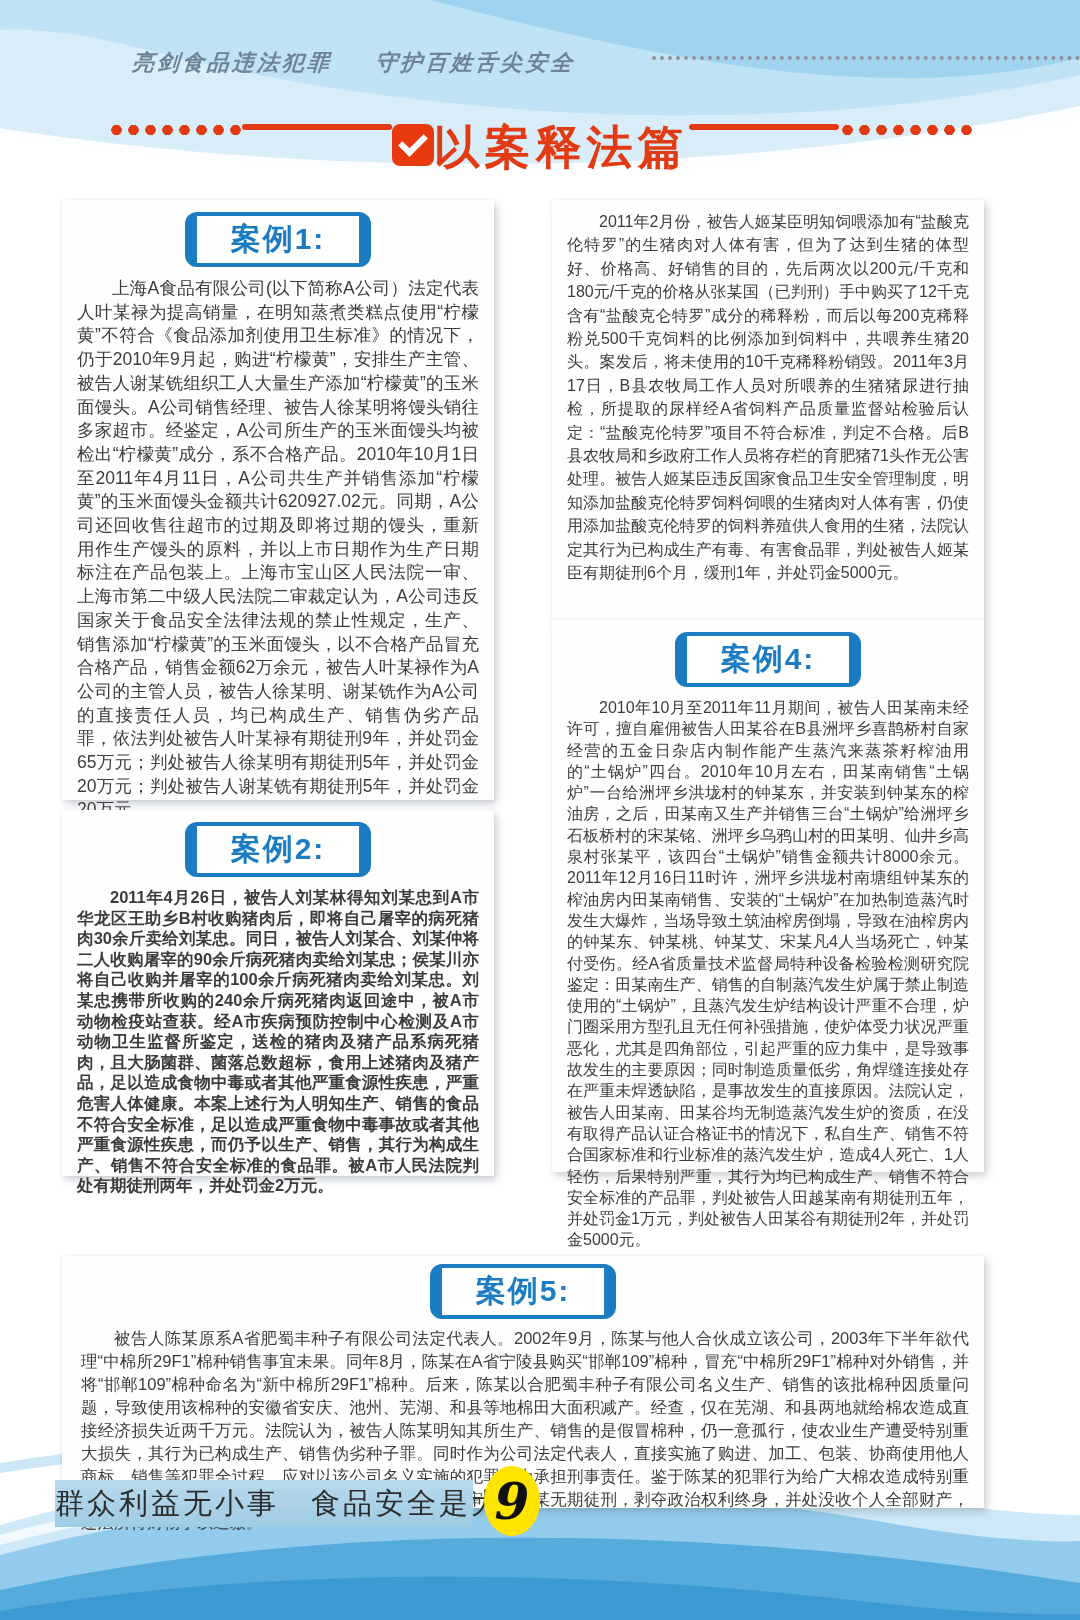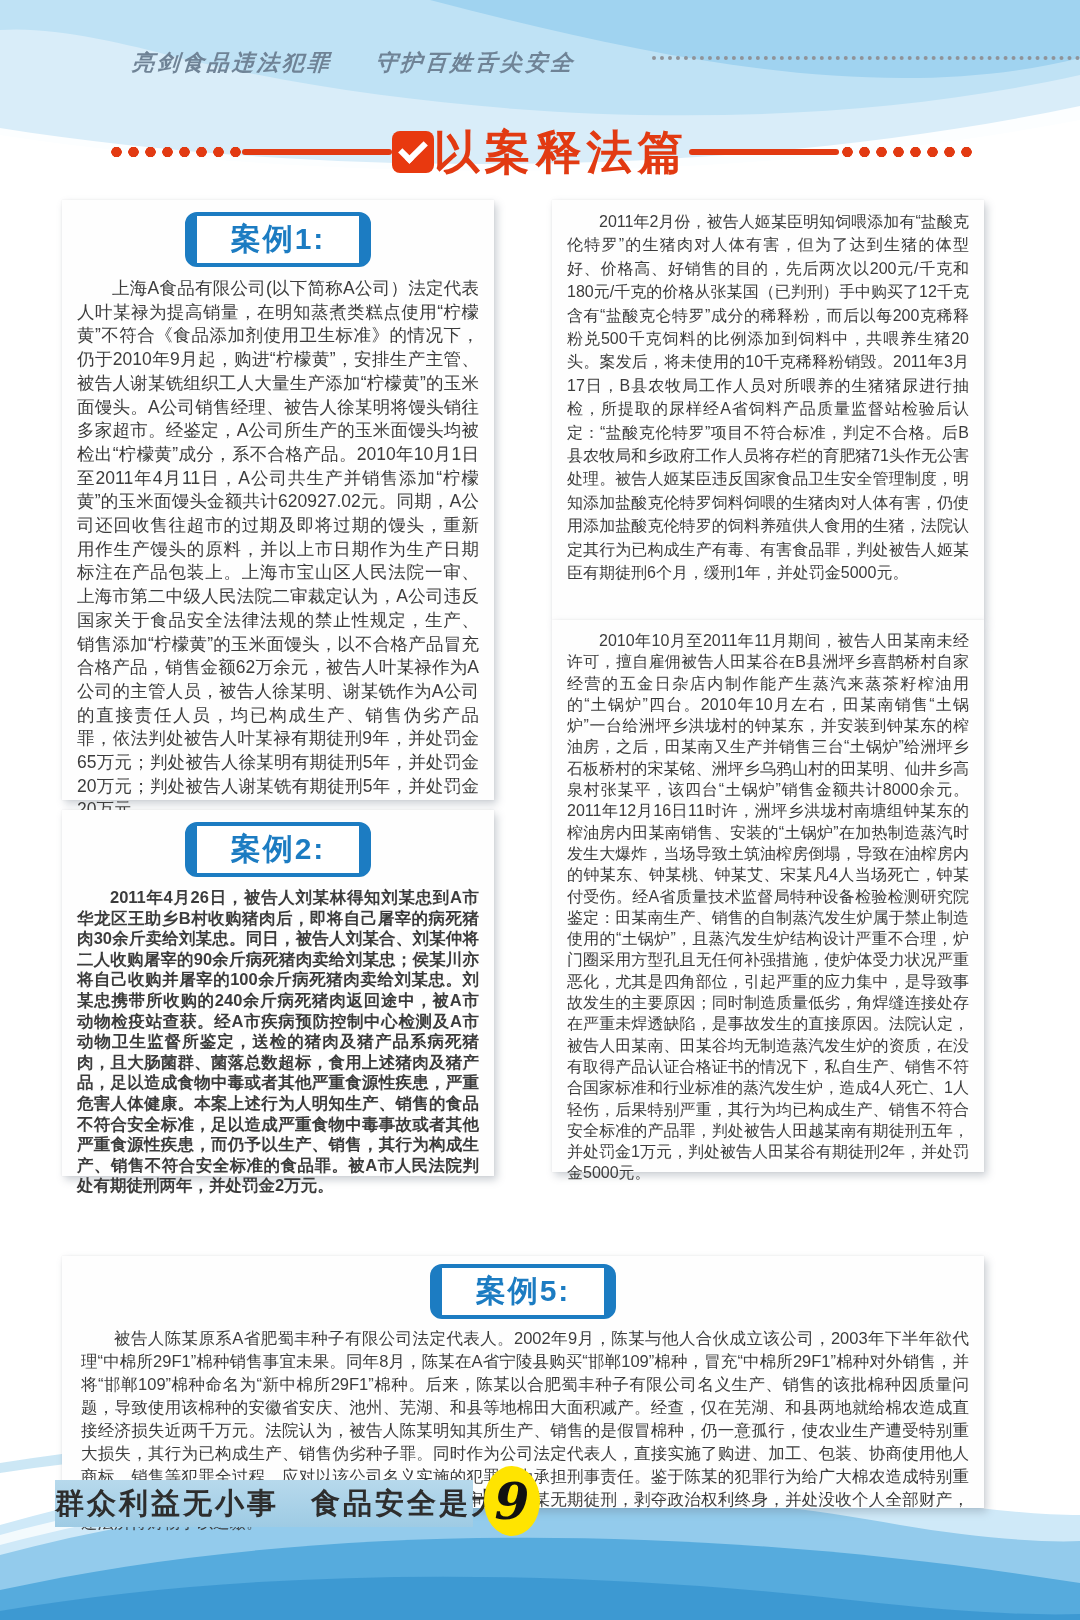--- a/index.html
+++ b/index.html
@@ -21,21 +21,21 @@
   }
   .slogan .gap{margin-left:34px;}
   .slogan-dotline{
     position:absolute;left:652px;top:56px;width:428px;height:0;
     border-top:4px dotted #8f9399;z-index:2;
   }
 
   
   .title-row{
     position:absolute;left:0;top:124px;width:1080px;height:56px;z-index:2;
-    display:flex;align-items:center;justify-content:center;
+    display:flex;align-items:flex-start;justify-content:center;
   }
   .rdots{
     width:134px;height:12px;
     background-image:radial-gradient(circle,#e23a12 5px,rgba(0,0,0,0) 5.5px);
     background-size:17px 12px;background-repeat:repeat-x;background-position:left center;
   }
   .rline{width:150px;height:6px;background:#e23a12;border-radius:3px;}
   .checkbox{
     width:42px;height:42px;background:#e8390f;border-radius:8px;
     display:inline-block;flex:0 0 auto;
@@ -74,21 +74,21 @@
   .case4 .case-body{font-size:16px;line-height:21.3px;}
   .case5{left:62px;top:1256px;width:922px;height:252px;}
   .case5 .case-label{margin-top:8px;}
   .case5 .case-body{margin-top:8px;font-size:16.5px;line-height:23px;margin-left:19px;}
 
   
   .footer-bar{
     position:absolute;left:55px;top:1480px;width:418px;height:47px;z-index:3;
     background:linear-gradient(#b7d9ec,#9ecbe4);
     display:flex;align-items:center;justify-content:space-between;
-    font-size:29px;font-weight:bold;color:#2d2d2d;letter-spacing:3px;
+    font-size:29px;font-weight:normal;color:#2d2d2d;letter-spacing:3px;
     white-space:nowrap;
   }
   .footer-bar .gap{margin-left:32px;}
   .page-number{
     position:absolute;left:484px;top:1466px;width:56px;height:70px;z-index:4;
     background:#ffe400;border-radius:50%;
     display:flex;align-items:center;justify-content:center;
   }
   .page-number span{
     font-family:"DejaVu Serif","Liberation Serif",serif;
@@ -141,20 +141,21 @@
   <section class="card case2">
     <div class="case-label">案例2:</div>
     <p class="case-body">2011年4月26日，被告人刘某林得知刘某忠到A市华龙区王助乡B村收购猪肉后，即将自己屠宰的病死猪肉30余斤卖给刘某忠。同日，被告人刘某合、刘某仲将二人收购屠宰的90余斤病死猪肉卖给刘某忠；侯某川亦将自己收购并屠宰的100余斤病死猪肉卖给刘某忠。刘某忠携带所收购的240余斤病死猪肉返回途中，被A市动物检疫站查获。经A市疾病预防控制中心检测及A市动物卫生监督所鉴定，送检的猪肉及猪产品系病死猪肉，且大肠菌群、菌落总数超标，食用上述猪肉及猪产品，足以造成食物中毒或者其他严重食源性疾患，严重危害人体健康。本案上述行为人明知生产、销售的食品不符合安全标准，足以造成严重食物中毒事故或者其他严重食源性疾患，而仍予以生产、销售，其行为构成生产、销售不符合安全标准的食品罪。被A市人民法院判处有期徒刑两年，并处罚金2万元。</p>
   </section>
 
   <section class="card case3">
     <p class="case-body">2011年2月份，被告人姬某臣明知饲喂添加有“盐酸克伦特罗”的生猪肉对人体有害，但为了达到生猪的体型好、价格高、好销售的目的，先后两次以200元/千克和180元/千克的价格从张某国（已判刑）手中购买了12千克含有“盐酸克仑特罗”成分的稀释粉，而后以每200克稀释粉兑500千克饲料的比例添加到饲料中，共喂养生猪20头。案发后，将未使用的10千克稀释粉销毁。2011年3月17日，B县农牧局工作人员对所喂养的生猪猪尿进行抽检，所提取的尿样经A省饲料产品质量监督站检验后认定：“盐酸克伦特罗”项目不符合标准，判定不合格。后B县农牧局和乡政府工作人员将存栏的育肥猪71头作无公害处理。被告人姬某臣违反国家食品卫生安全管理制度，明知添加盐酸克伦特罗饲料饲喂的生猪肉对人体有害，仍使用添加盐酸克伦特罗的饲料养殖供人食用的生猪，法院认定其行为已构成生产有毒、有害食品罪，判处被告人姬某臣有期徒刑6个月，缓刑1年，并处罚金5000元。</p>
   </section>
 
   <section class="card case4">
+    <div class="case-label">案例4:</div>
     <p class="case-body">2010年10月至2011年11月期间，被告人田某南未经许可，擅自雇佣被告人田某谷在B县洲坪乡喜鹊桥村自家经营的五金日杂店内制作能产生蒸汽来蒸茶籽榨油用的“土锅炉”四台。2010年10月左右，田某南销售“土锅炉”一台给洲坪乡洪垅村的钟某东，并安装到钟某东的榨油房，之后，田某南又生产并销售三台“土锅炉”给洲坪乡石板桥村的宋某铭、洲坪乡乌鸦山村的田某明、仙井乡高泉村张某平，该四台“土锅炉”销售金额共计8000余元。2011年12月16日11时许，洲坪乡洪垅村南塘组钟某东的榨油房内田某南销售、安装的“土锅炉”在加热制造蒸汽时发生大爆炸，当场导致土筑油榨房倒塌，导致在油榨房内的钟某东、钟某桃、钟某艾、宋某凡4人当场死亡，钟某付受伤。经A省质量技术监督局特种设备检验检测研究院鉴定：田某南生产、销售的自制蒸汽发生炉属于禁止制造使用的“土锅炉”，且蒸汽发生炉结构设计严重不合理，炉门圈采用方型孔且无任何补强措施，使炉体受力状况严重恶化，尤其是四角部位，引起严重的应力集中，是导致事故发生的主要原因；同时制造质量低劣，角焊缝连接处存在严重未焊透缺陷，是事故发生的直接原因。法院认定，被告人田某南、田某谷均无制造蒸汽发生炉的资质，在没有取得产品认证合格证书的情况下，私自生产、销售不符合国家标准和行业标准的蒸汽发生炉，造成4人死亡、1人轻伤，后果特别严重，其行为均已构成生产、销售不符合安全标准的产品罪，判处被告人田越某南有期徒刑五年，并处罚金1万元，判处被告人田某谷有期徒刑2年，并处罚金5000元。</p>
   </section>
 
   <section class="card case5">
     <div class="case-label">案例5:</div>
     <p class="case-body">被告人陈某原系A省肥蜀丰种子有限公司法定代表人。2002年9月，陈某与他人合伙成立该公司，2003年下半年欲代理“中棉所29F1”棉种销售事宜未果。同年8月，陈某在A省宁陵县购买“邯郸109”棉种，冒充“中棉所29F1”棉种对外销售，并将“邯郸109”棉种命名为“新中棉所29F1”棉种。后来，陈某以合肥蜀丰种子有限公司名义生产、销售的该批棉种因质量问题，导致使用该棉种的安徽省安庆、池州、芜湖、和县等地棉田大面积减产。经查，仅在芜湖、和县两地就给棉农造成直接经济损失近两千万元。法院认为，被告人陈某明知其所生产、销售的是假冒棉种，仍一意孤行，使农业生产遭受特别重大损失，其行为已构成生产、销售伪劣种子罪。同时作为公司法定代表人，直接实施了购进、加工、包装、协商使用他人商标、销售等犯罪全过程，应对以该公司名义实施的犯罪行为承担刑事责任。鉴于陈某的犯罪行为给广大棉农造成特别重大损失，且未赔偿经济损失，应予从重惩处。法院一审判决陈某无期徒刑，剥夺政治权利终身，并处没收个人全部财产，违法所得财物予以追缴。</p>
   </section>
 
   <div class="footer-bar">
     <span>群众利益无小事</span>

